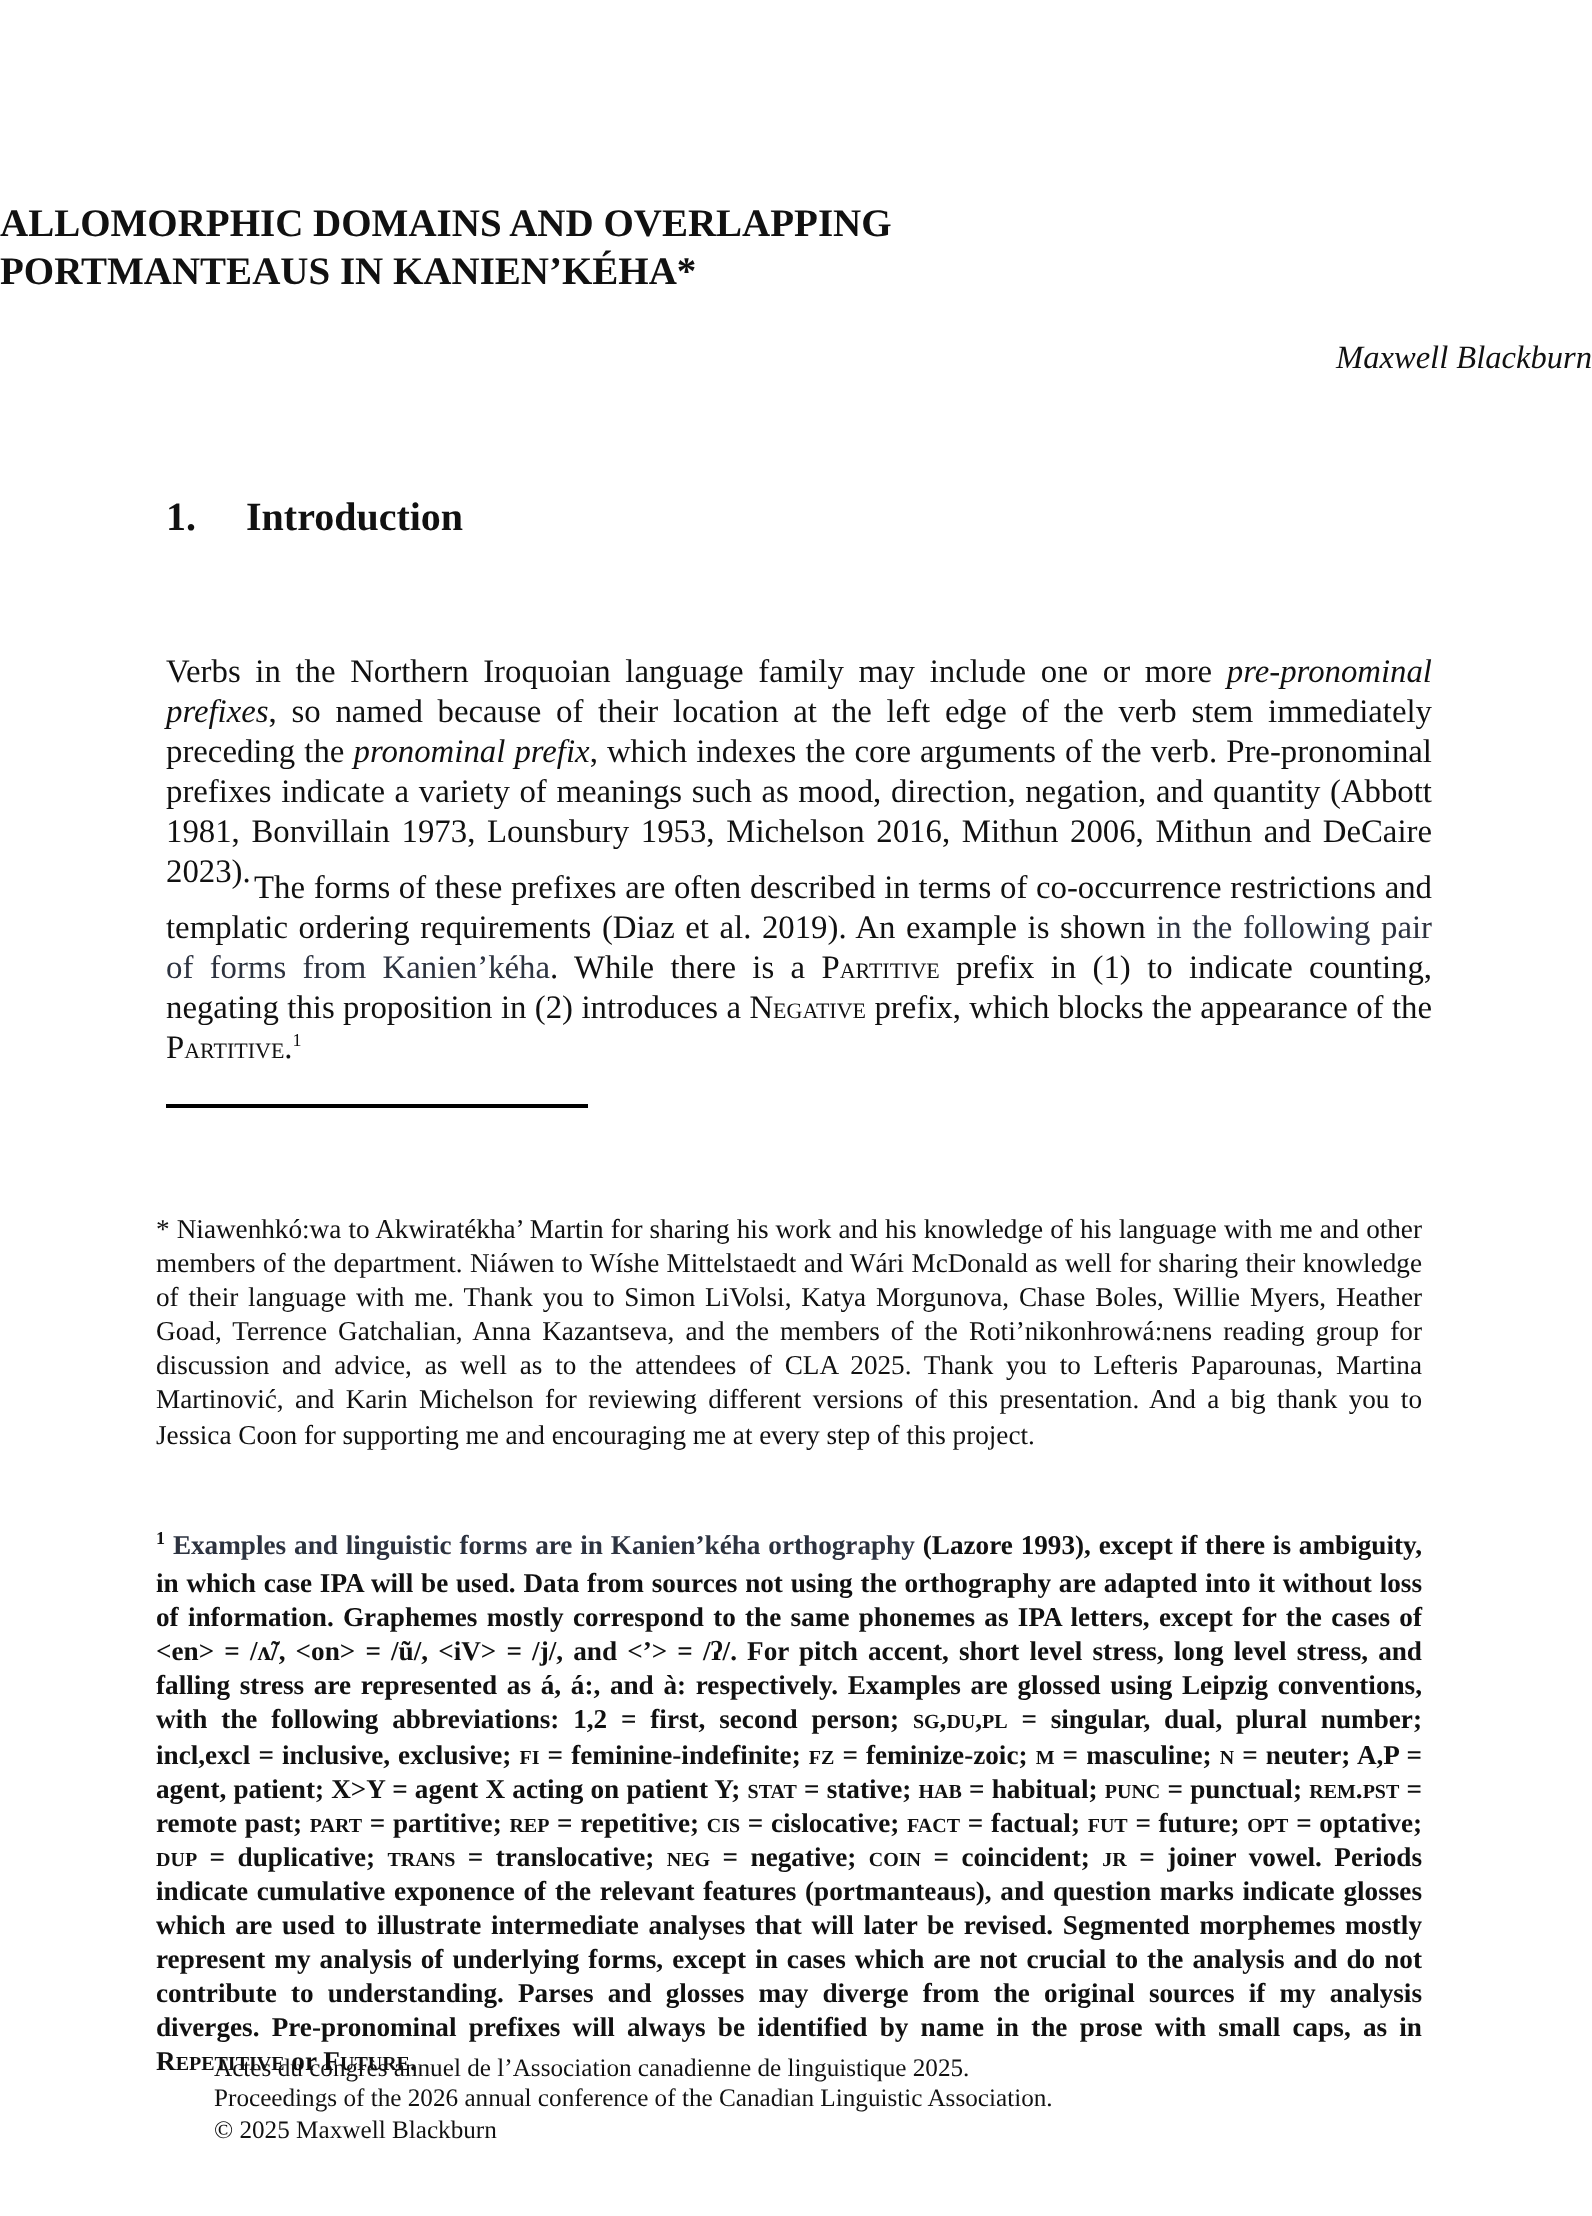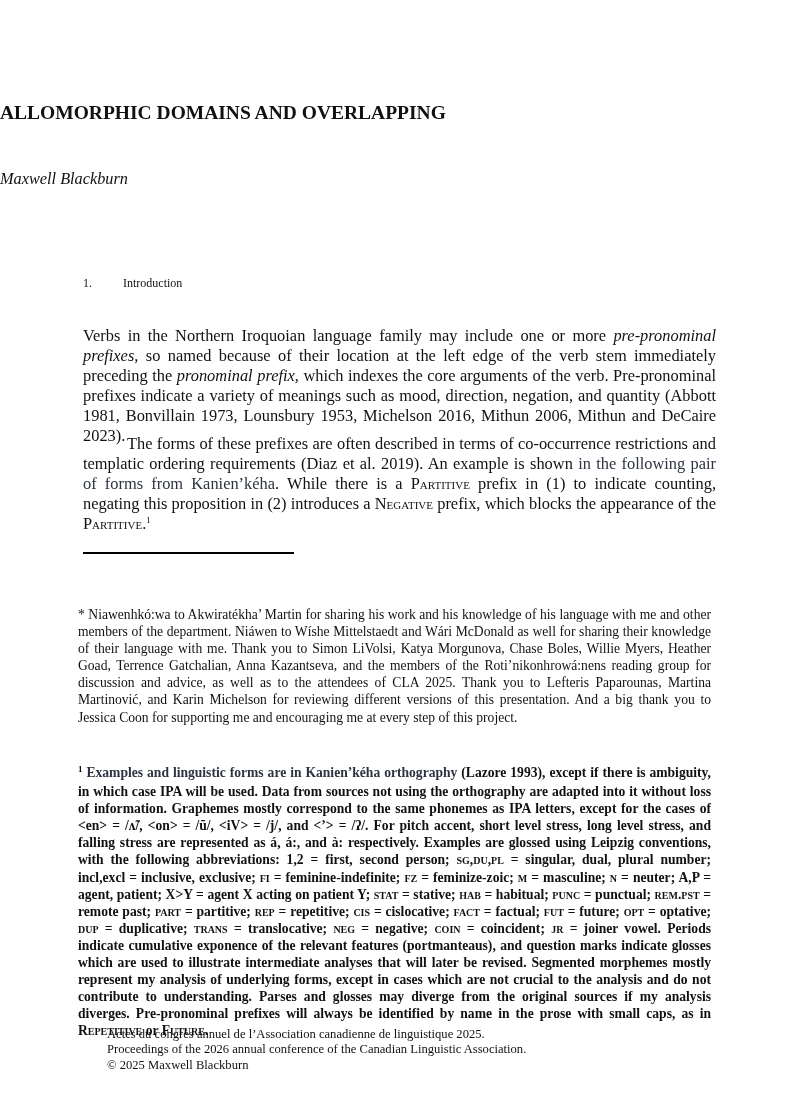--- a/index.html
+++ b/index.html
@@ -1,23 +1,23 @@
 <!DOCTYPE html>
 <html><head>
 <meta charset="utf-8">
 <style>
   html, body { margin: 0; padding: 0; background: #ffffff; }
   body { width: 796px; height: 1108px; position: relative; overflow: hidden;
          font-family: "Liberation Serif", "DejaVu Serif", serif; color: #111; }
   .page { position: absolute; left: 0; top: 0; width: 796px; height: 1108px; }
   .title { position: absolute; left: 0; width: 796px; top: 101px; text-align: left;
            font-weight: bold; font-size: 19.5px; line-height: 24px; color: #111; }
-  .author { position: absolute; left: 0; width: 796px; top: 169px; text-align: left;
+  .author { position: absolute; left: 0; width: 796px; top: 169px; text-align: right;
             font-style: italic; font-size: 16.3px; line-height: 20px; }
-  .section { position: absolute; left: 83px; top: 249px; font-weight: normal; font-size: 12px; line-height: 20px; margin-top: 24px; }
+  .section { position: absolute; left: 83px; top: 249px; font-weight: bold; font-size: 20px; line-height: 20px; }
   .section .num { display: inline-block; width: 40px; }
   .body { position: absolute; left: 83px; width: 633px; font-size: 16.4px; line-height: 20.1px; text-align: justify; }
   .p1 { top: 290px; margin-top: 36px; }
   .p2 { top: 434px; text-indent: 44px; }
   .sc { font-variant: small-caps; }
   .slate { color: #2d3340; }
   sup { font-size: 9px; vertical-align: 0; position: relative; top: -6px; }
   .rule { position: absolute; left: 83px; top: 552px; width: 211px; height: 2px; background: #000; }
   .fn { position: absolute; left: 78px; width: 633px; font-size: 13.6px; line-height: 17.1px; text-align: justify; margin-top: 45px; }
   .fn1 { top: 561px; }
@@ -27,20 +27,21 @@
   .footer { position: absolute; left: 83px; top: 1027px; font-size: 12.6px; line-height: 15.4px; margin-left: 24px; }
   .footer div { white-space: nowrap; }
 </style>
 </head>
 <body>
 
 <div class="page">
 
   <div class="title">
     <div>ALLOMORPHIC DOMAINS AND OVERLAPPING</div>
+    <div>PORTMANTEAUS IN KANIEN’KÉHA*</div>
   </div>
 
   <div class="author">
     <div>Maxwell Blackburn</div>
   </div>
 
   <div class="section">
     <span class="num">1.</span><span>Introduction</span>
   </div>
 

